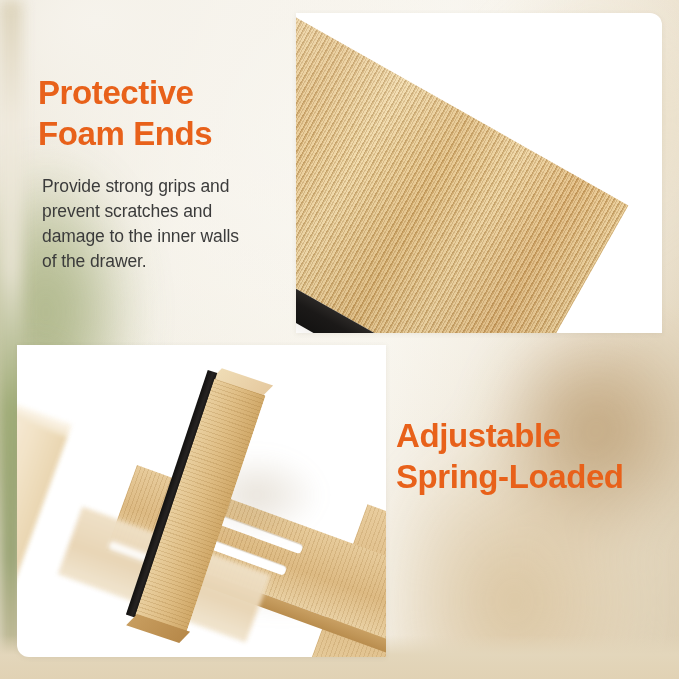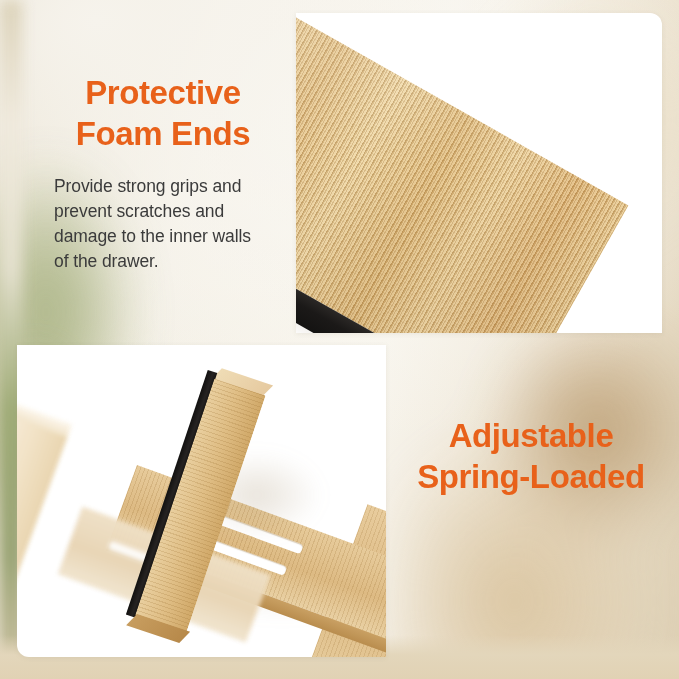--- a/index.html
+++ b/index.html
@@ -103,37 +103,36 @@
     top: 345px;
     width: 369px;
     height: 312px;
     border-radius: 0 0 0 12px;
     box-shadow: 0 1px 5px rgba(120,105,80,0.10);
   }
 
   
   .text-block { position: absolute; }
   .tb-top-left { left: 38px; top: 72px; width: 250px; }
-  .tb-bottom-right { left: 406px; top: 415px; width: 250px; }
+  .tb-bottom-right { left: 396px; top: 415px; width: 250px; }
 
   .headline {
     color: #e8611a;
     font-size: 33px;
     line-height: 41px;
     font-weight: bold;
     letter-spacing: -0.4px;
     margin: 0 0 20px 0;
     white-space: pre-line;
-    text-align: center;
   }
   .body-copy {
     color: #3b3b3b;
     font-size: 17.5px;
     line-height: 25px;
-    margin: 16px;
+    margin: 4px;
     white-space: pre-line;
     letter-spacing: -0.1px;
   }
 
   
   .board-scene { position: absolute; inset: 0; }
 
   .board-wrap {
     position: absolute;
     left: -68px;

